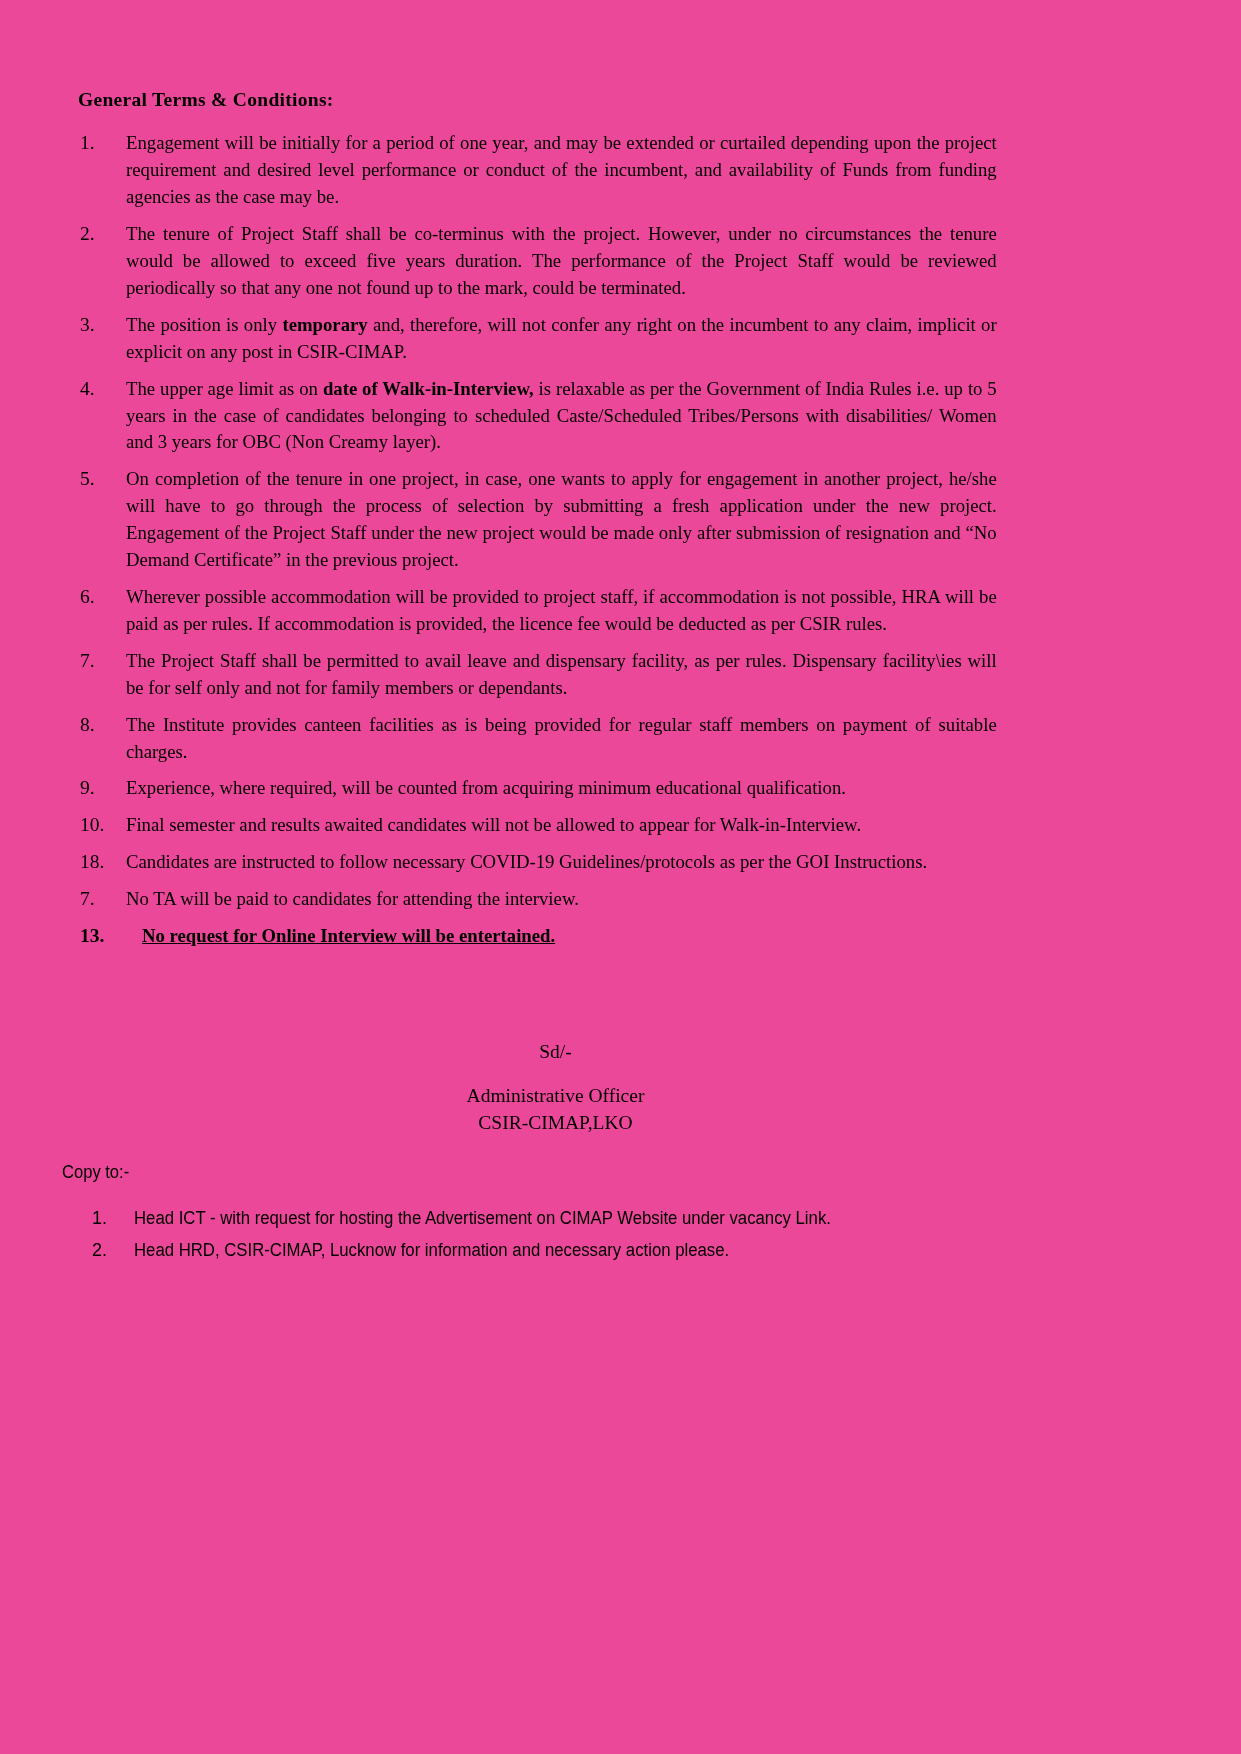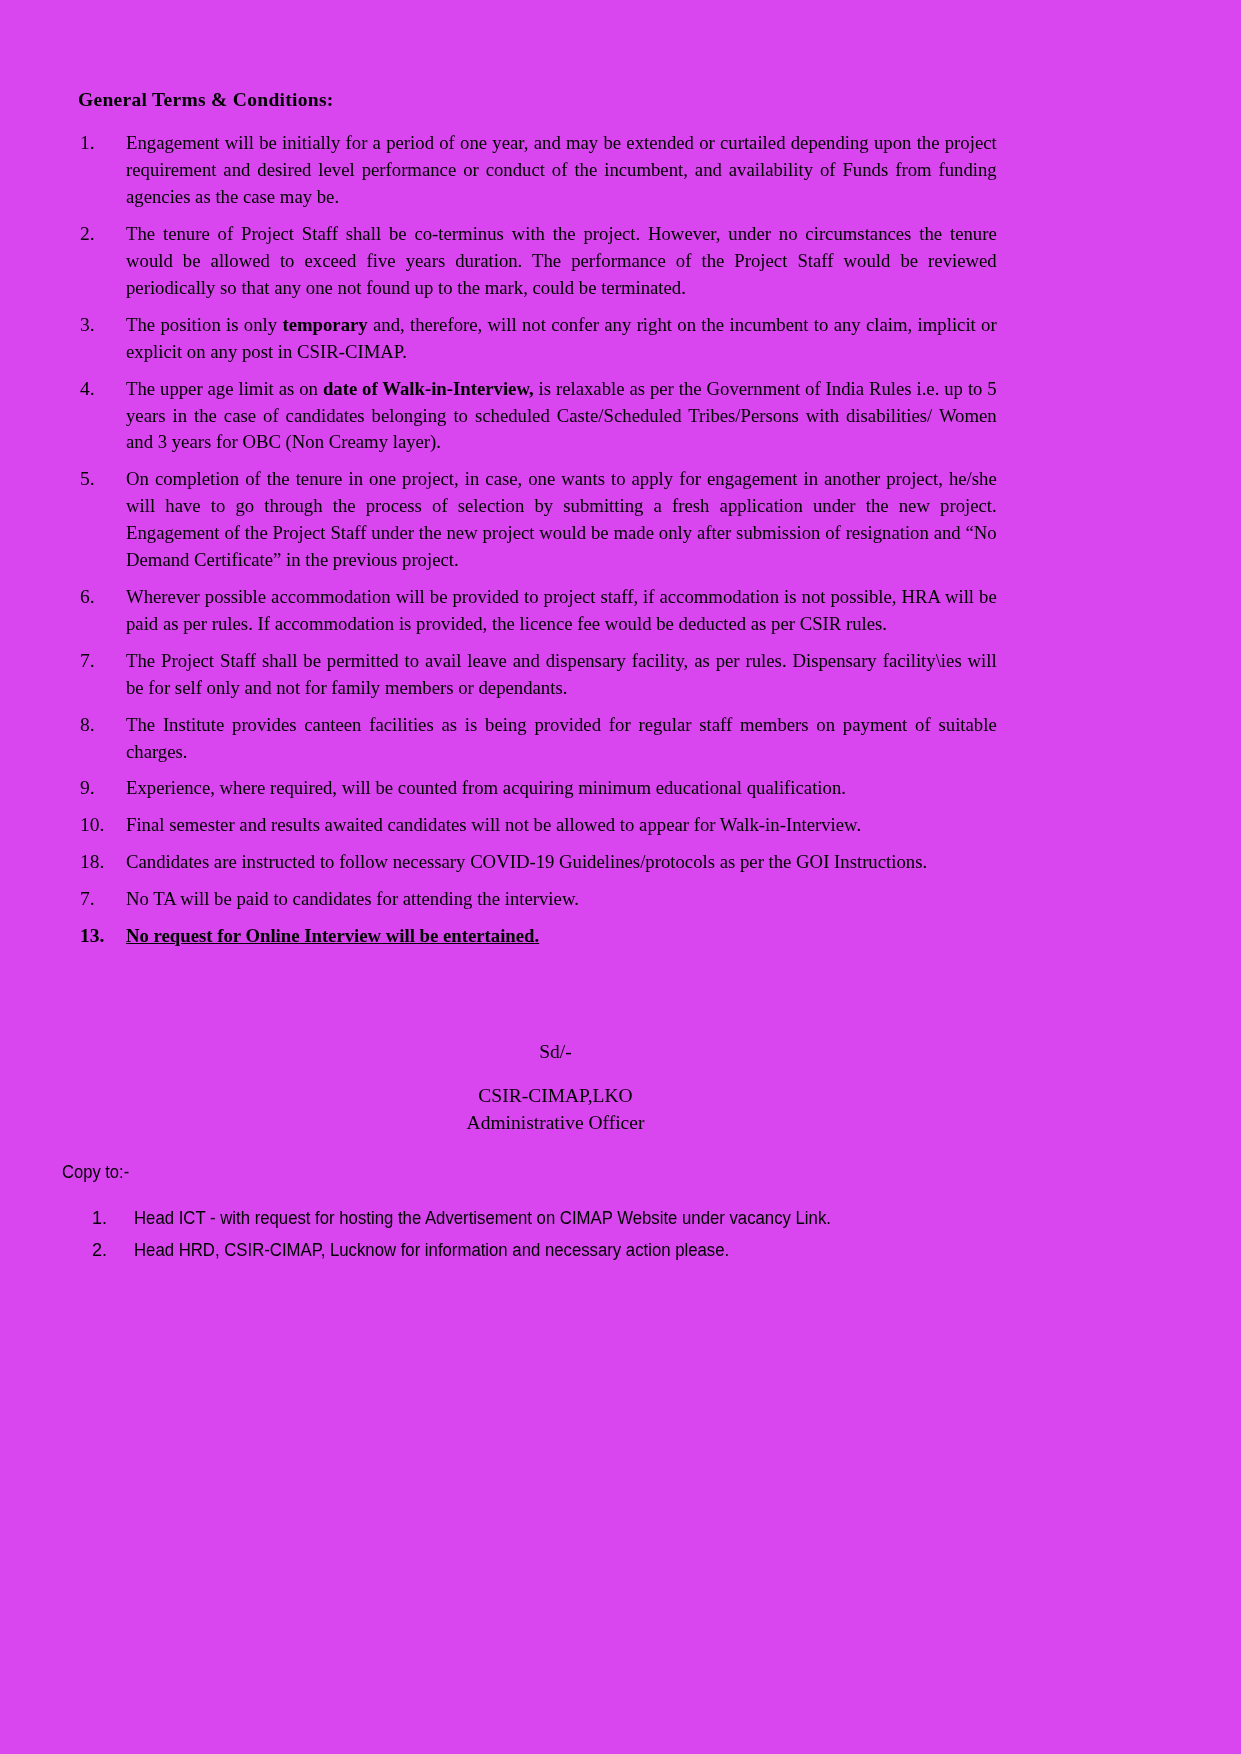--- a/index.html
+++ b/index.html
@@ -5,21 +5,21 @@
   html, body {
     margin: 0;
     padding: 0;
     background: #ffffff;
   }
   .page {
     position: relative;
     width: 1241px;
     height: 1754px;
     margin: 0 auto;
-    background: #d946ef;
+    background: #ec4899;
     overflow: hidden;
     box-sizing: border-box;
     padding: 0;
   }
   .content {
     position: absolute;
     left: 78px;
     top: 88px;
     width: 955px;
   }
@@ -65,21 +65,21 @@
   }
   .term-text b { font-weight: bold; }
   .term-row.emphatic .term-num { font-weight: bold; }
   .term-row.emphatic .term-text {
     font-weight: bold;
     text-decoration: underline;
     text-align: left;
     display: inline-block;
     width: auto;
   }
-  .term-row.emphatic { margin-bottom: 24px; }
+  .term-row.emphatic { margin-bottom: 24px; gap: 16px; }
 
   
   .signature {
     position: absolute;
     left: 78px;
     top: 1038px;
     width: 955px;
     font-family: "Liberation Serif", "DejaVu Serif", serif;
     font-size: 19.5px;
     color: #000000;
@@ -185,22 +185,22 @@
         <div class="term-row emphatic">
           <div class="term-num">13.</div>
           <div class="term-text"><span>No request for Online Interview will be entertained.</span></div>
         </div>
       </div>
 
   </div>
 
   <div class="signature">
     <div class="sig-sd sig-line">Sd/-</div>
+    <div class="sig-line">Administrative Officer</div>
     <div class="sig-line">CSIR-CIMAP,LKO</div>
-    <div class="sig-line">Administrative Officer</div>
   </div>
 
   <div class="copyto">
     <div class="copyto-label">Copy to:-</div>
     <div class="copy-list" id="copy-list">
         <div class="copy-row">
           <div class="copy-num">1.</div>
           <div class="copy-text">Head ICT - with request for hosting the Advertisement on CIMAP Website under vacancy Link.</div>
         </div>
         <div class="copy-row">

